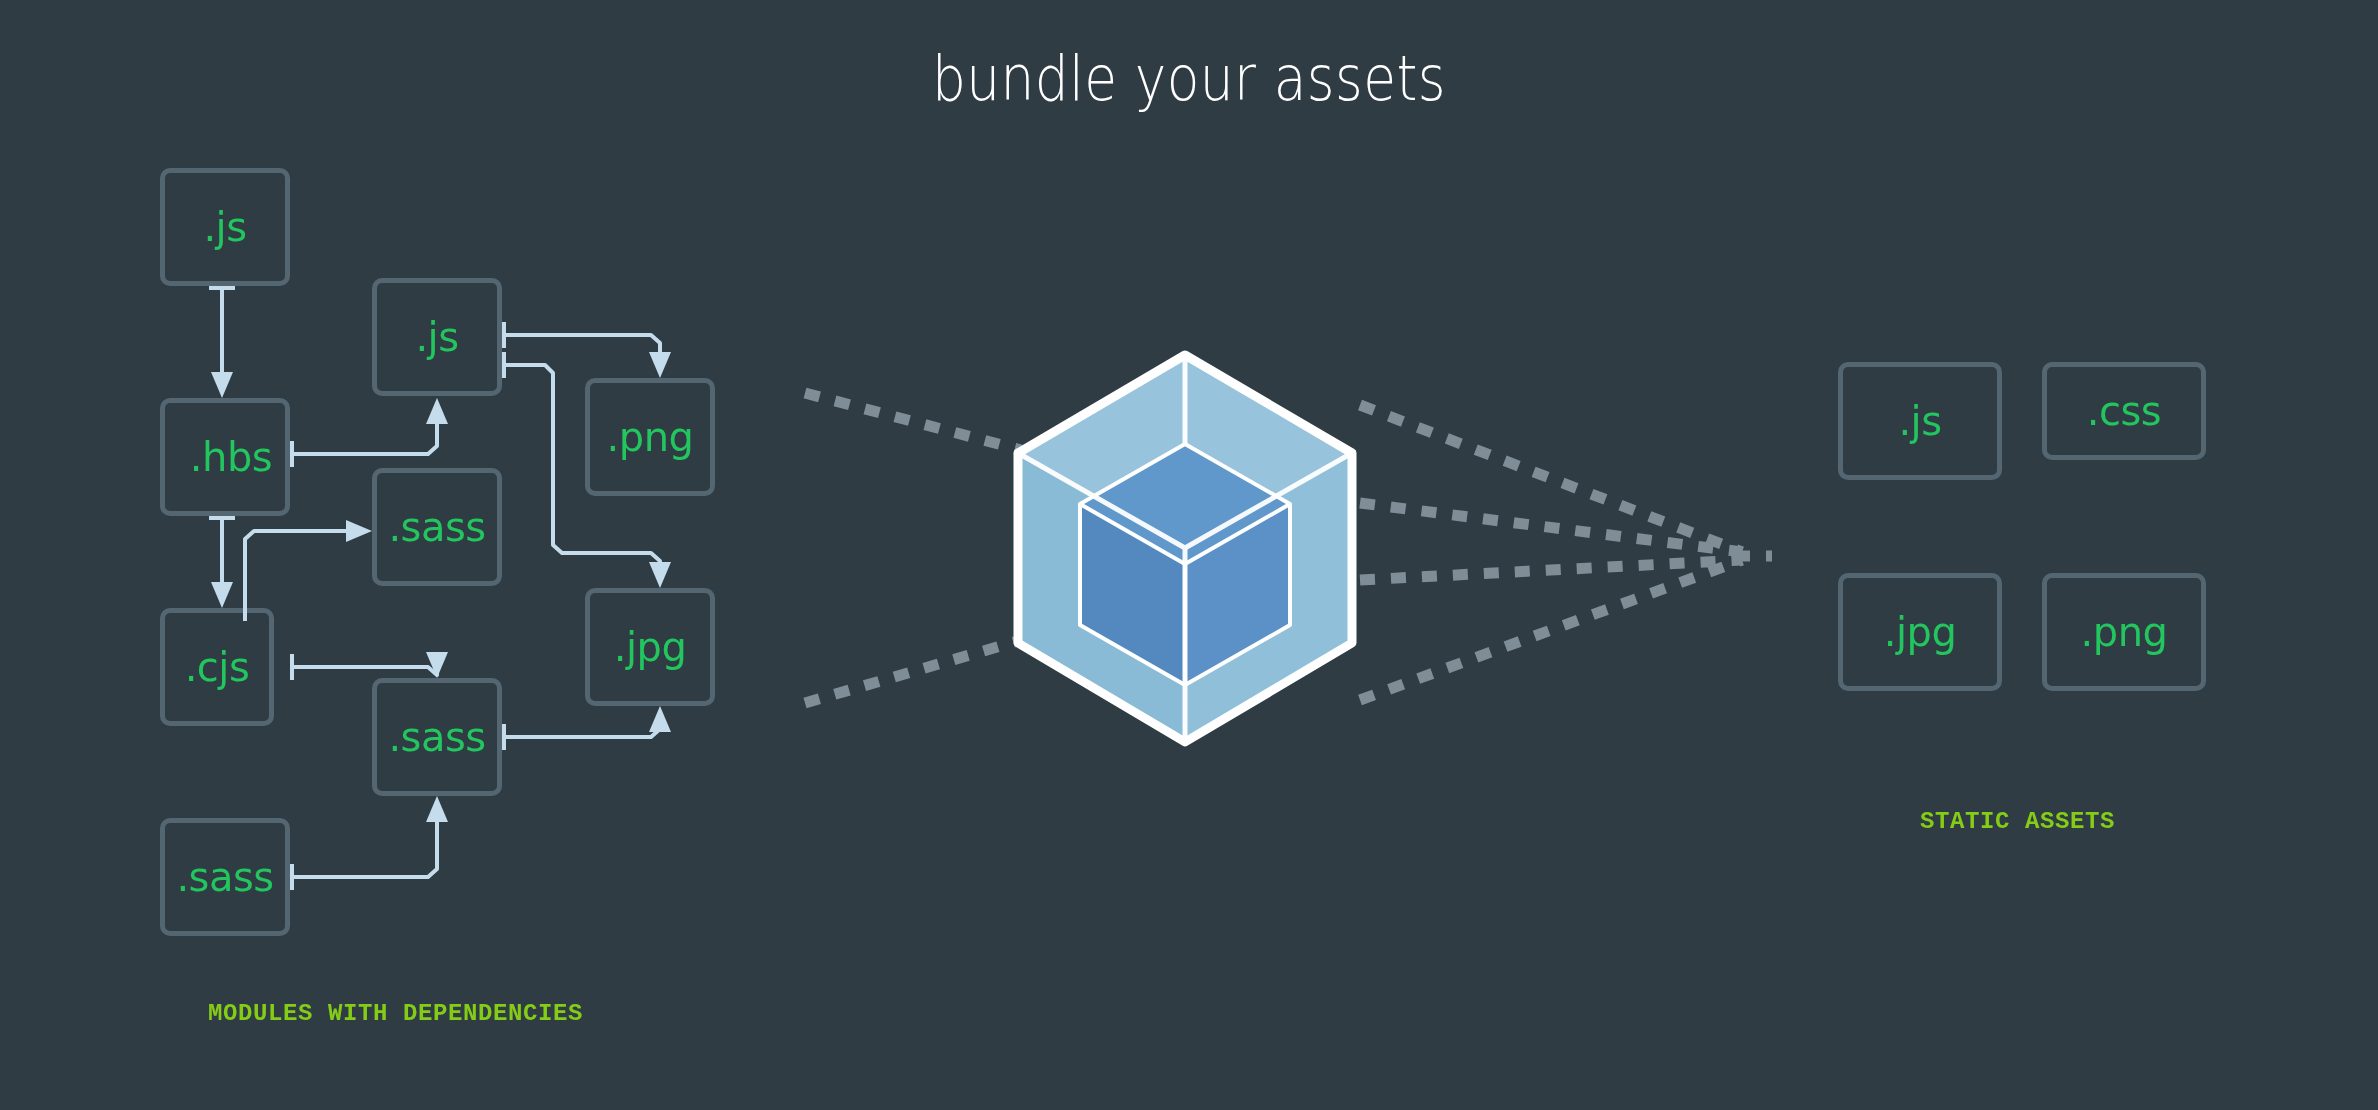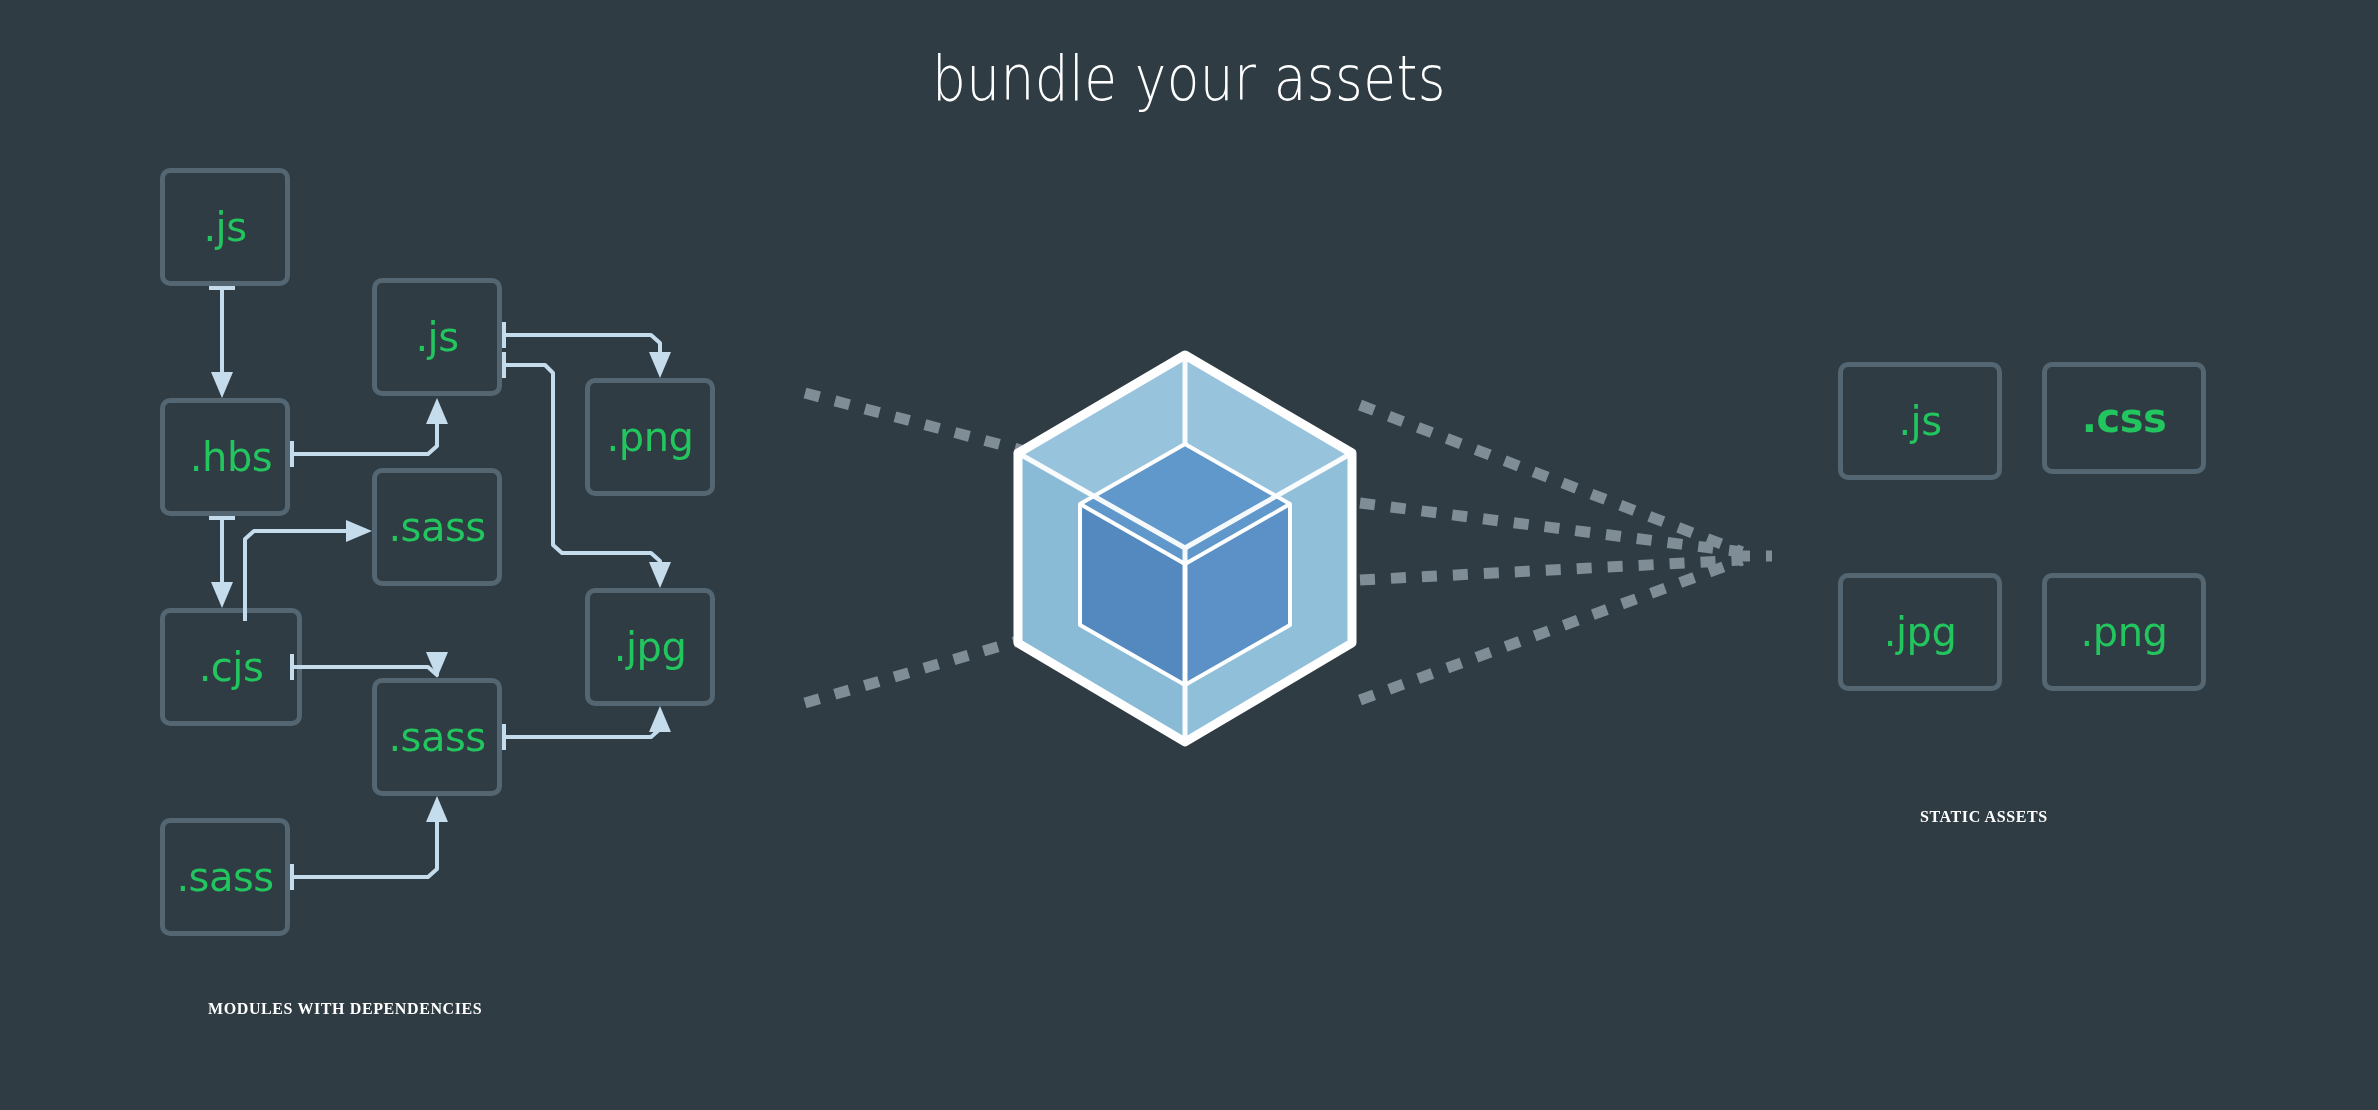--- a/index.html
+++ b/index.html
@@ -45,26 +45,26 @@
     justify-content: center;
     font-size: 40px;
     font-weight: 400;
     font-family: "DejaVu Sans", sans-serif;
     letter-spacing: -0.5px;
   }
 
   
   .caption {
     position: absolute;
-    color: #ffffff;
-    font-size: 16px;
+    color: #84cc16;
+    font-size: 24px;
     font-weight: bold;
     letter-spacing: 0.6px;
     white-space: nowrap;
-    font-family: Liberation Serif, serif;
+    font-family: Liberation Mono, monospace;
   }
 
   
   .overlay {
     position: absolute;
     left: 0;
     top: 0;
     width: 2378px;
     height: 1110px;
     pointer-events: none;
@@ -94,21 +94,21 @@
 </head>
 <body>
 
 <div id="stage">
 
   <div id="page-title">bundle your assets</div>
 
   <div>
     <div class="fbox" style="left:160px;top:168px;width:130px;height:118px;">.js</div>
     <div class="fbox" style="left:160px;top:398px;width:130px;height:118px;padding-left:12px;">.hbs</div>
-    <div class="fbox" style="left:160px;top:608px;width:142px;height:118px;">.cjs</div>
+    <div class="fbox" style="left:160px;top:608px;width:114px;height:118px;">.cjs</div>
     <div class="fbox" style="left:160px;top:818px;width:130px;height:118px;">.sass</div>
     <div class="fbox" style="left:372px;top:278px;width:130px;height:118px;">.js</div>
     <div class="fbox" style="left:372px;top:468px;width:130px;height:118px;">.sass</div>
     <div class="fbox" style="left:372px;top:678px;width:130px;height:118px;">.sass</div>
     <div class="fbox" style="left:585px;top:378px;width:130px;height:118px;">.png</div>
     <div class="fbox" style="left:585px;top:588px;width:130px;height:118px;">.jpg</div>
   </div>
 
   <svg class="overlay" viewBox="0 0 2378 1110">
 
@@ -196,21 +196,21 @@
       <path class="dash" d="M1360,405 L1742,552"></path>
       <path class="dash" d="M1360,503 L1742,552"></path>
       <path class="dash" d="M1360,580 L1742,560"></path>
       <path class="dash" d="M1360,700 L1742,560"></path>
       <path class="dash" d="M1735,556 L1772,556"></path>
     </g>
   </svg>
 
   <div>
     <div class="fbox" style="left:1838px;top:362px;width:164px;height:118px;">.js</div>
-    <div class="fbox" style="left:2042px;top:362px;width:164px;height:112px;font-weight:bold;">.css</div>
+    <div class="fbox" style="left:2042px;top:362px;width:164px;height:98px;">.css</div>
     <div class="fbox" style="left:1838px;top:573px;width:164px;height:118px;">.jpg</div>
     <div class="fbox" style="left:2042px;top:573px;width:164px;height:118px;">.png</div>
   </div>
 
   <div class="caption" style="left:208px;top:1000px;">MODULES WITH DEPENDENCIES</div>
   <div class="caption" style="left:1920px;top:808px;">STATIC ASSETS</div>
 
 </div>
 
 </body></html>

